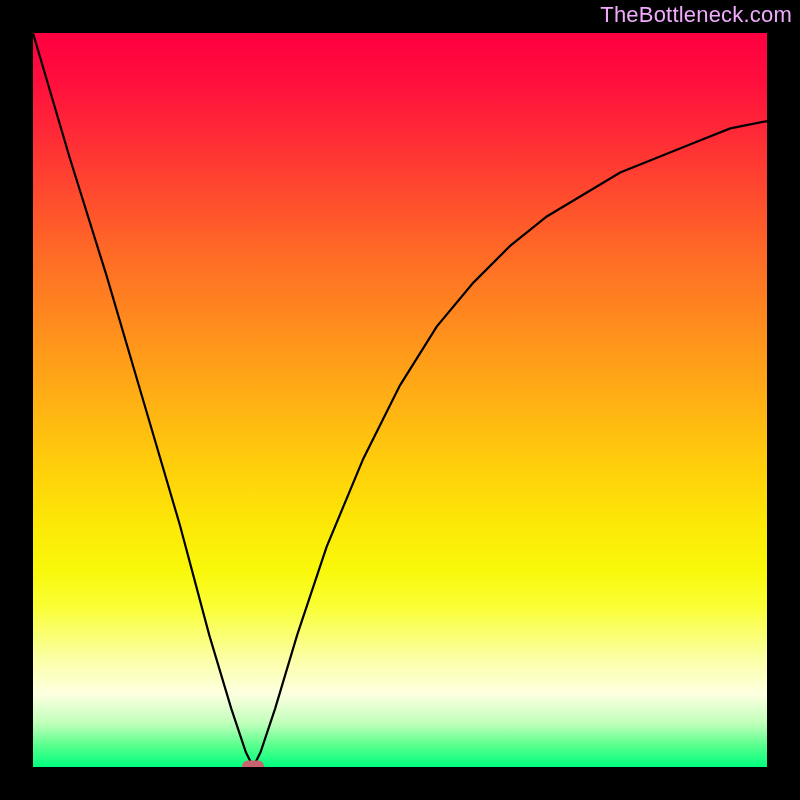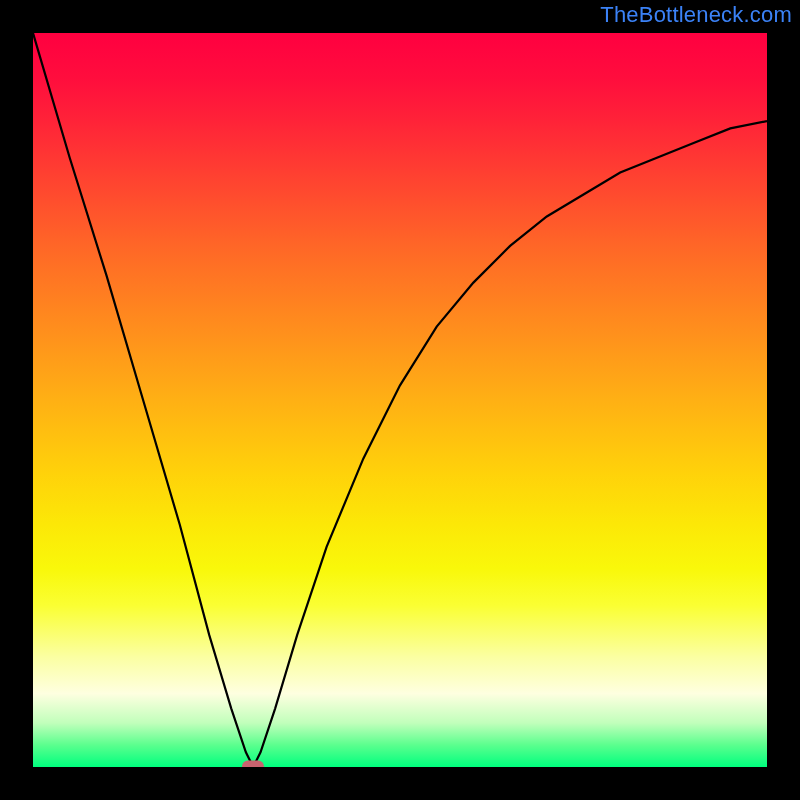--- a/index.html
+++ b/index.html
@@ -68,21 +68,21 @@
     width: 22px;
     height: 13px;
     border-radius: 6px;
     background: #c9636f;
     transform: translate(-50%, -50%);
   }
   .watermark {
     position: absolute;
     top: 2px;
     right: 8px;
-    color: #3b82f6;
+    color: #f0abfc;
     font-size: 22px;
     font-weight: 500;
     letter-spacing: 0.2px;
     user-select: none;
   }
 </style>
 </head>
 <body>
 
 <div class="frame">

